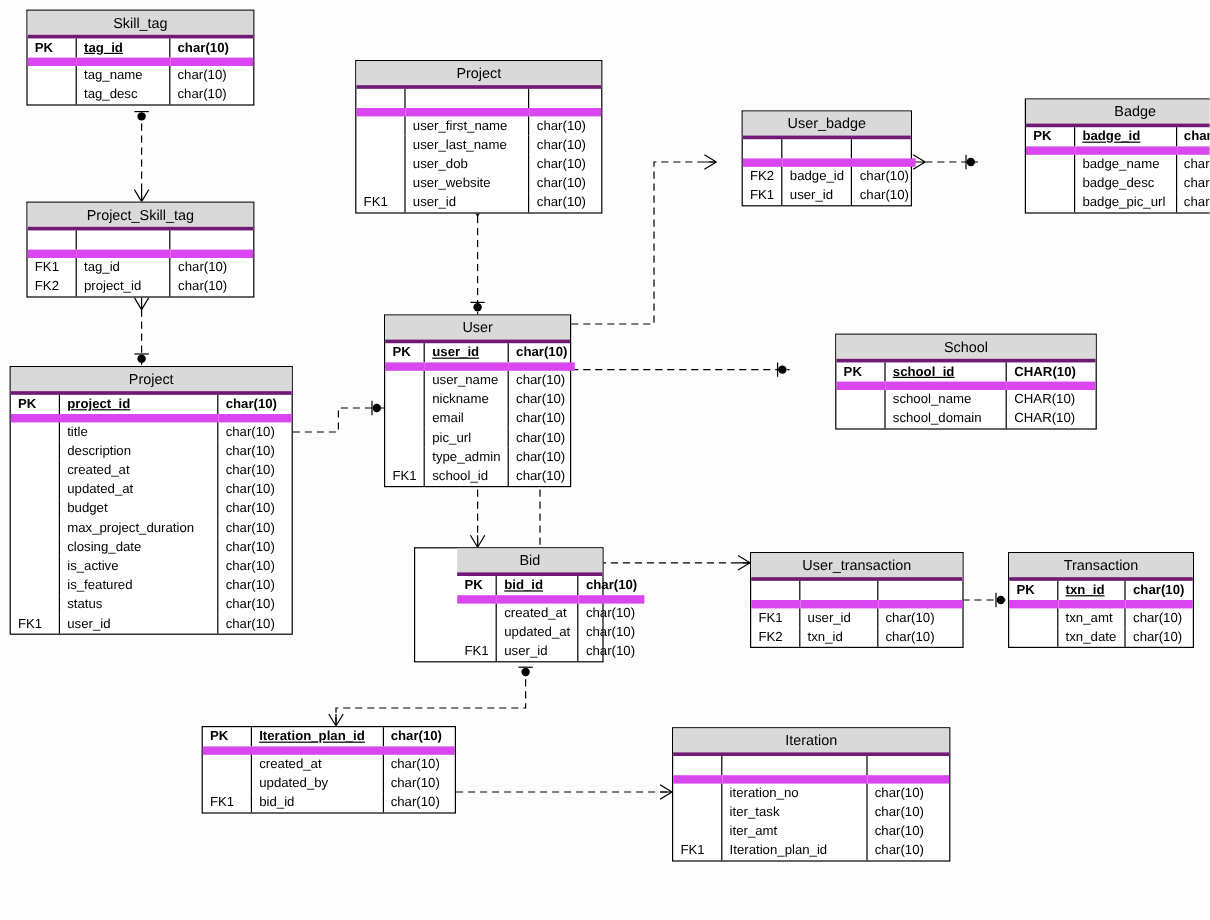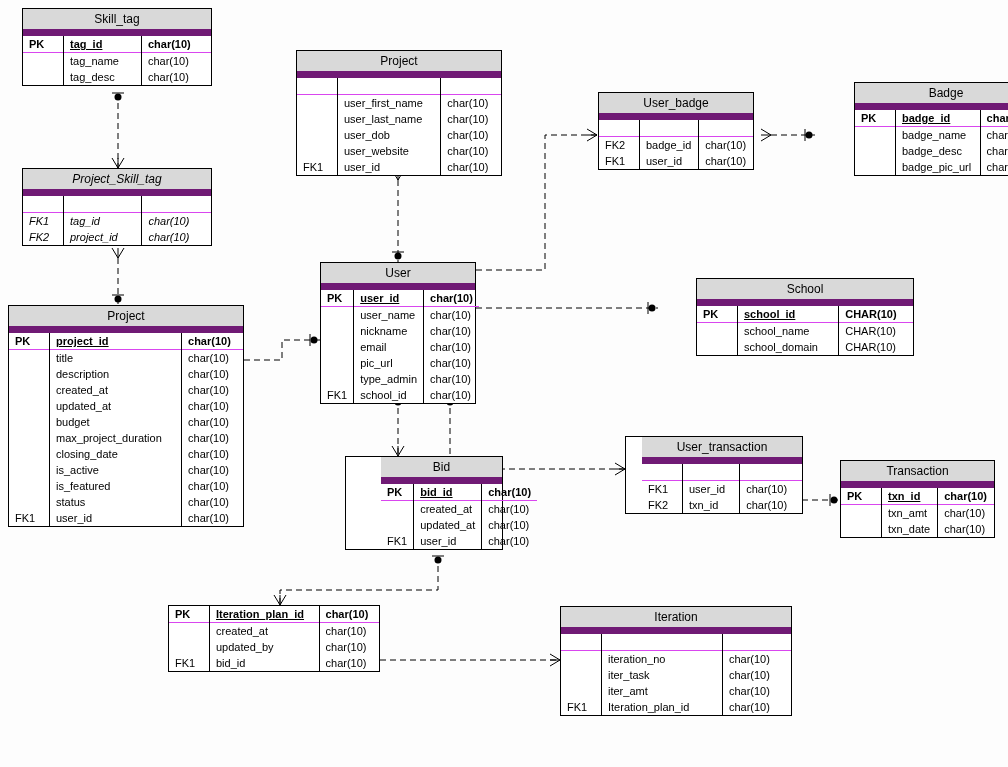--- a/index.html
+++ b/index.html
@@ -13,39 +13,39 @@
     overflow: hidden;
   }
   .entity {
     position: absolute;
     border: 1px solid #000;
     background: #fff;
     box-sizing: border-box;
   }
   .entity .title {
     background: #d9d9d9;
-    border-bottom: 7px solid #701a75;
+    border-bottom: 3px solid #701a75;
     text-align: center;
     padding: 3px 0;
     font-size: 12px;
   }
   .entity table {
     border-collapse: collapse;
     width: 100%;
     font-size: 11px;
   }
   .entity td {
     padding: 1px 6px;
     vertical-align: top;
     line-height: 14px;
   }
   .entity .key-col { width: 28px; }
   .entity .type-col { text-align: left; }
   .entity .pk-underline { text-decoration: underline; }
-  .entity .row-sep td { border-top: 1px solid #d946ef; }
+  .entity .row-sep td { border-top: 7px solid #d946ef; }
   .entity .col-border { border-left: 1px solid #000; }
   svg { position: absolute; left:0; top:0; pointer-events: none; }
   svg line, svg path { stroke: #000; stroke-width: 1; fill: none; }
 </style>
 </head>
 <body>
 
 <svg width="1008" height="767">
   <defs>
 
@@ -102,21 +102,21 @@
         </tr>
     <tr>
           <td></td>
           <td class="col-border">tag_desc</td>
           <td class="col-border">char(10)</td>
         </tr>
   </tbody>
     </table>
 </div>
 
-<div class="entity" style="left:22px; top:168px; width:190px;font-style:italic;">
+<div class="entity" style="left:22px; top:168px; width:190px;">
   <div class="title">Project_Skill_tag</div>
   <table>
     <tbody>
         <tr>
           <td class="key-col">&nbsp;</td>
           <td class="col-border">&nbsp;</td>
           <td class="col-border">&nbsp;</td>
         </tr>
     <tr class="row-sep">
           <td>FK1</td>
@@ -274,21 +274,21 @@
         </tr>
     <tr>
           <td>FK1</td>
           <td class="col-border">school_id</td>
           <td class="col-border">char(10)</td>
         </tr>
   </tbody>
     </table>
 </div>
 
-<div class="entity" style="left:598px; top:92px; width:156px;">
+<div class="entity" style="left:618px; top:92px; width:142px;">
   <div class="title">User_badge</div>
   <table>
     <tbody>
         <tr>
           <td class="key-col">&nbsp;</td>
           <td class="col-border">&nbsp;</td>
           <td class="col-border">&nbsp;</td>
         </tr>
     <tr class="row-sep">
           <td>FK2</td>
@@ -376,21 +376,21 @@
         </tr>
     <tr>
           <td>FK1</td>
           <td class="col-border">user_id</td>
           <td class="col-border">char(10)</td>
         </tr>
   </tbody>
     </table>
 </div>
 
-<div class="entity" style="left:625px; top:436px; width:178px;padding-left:16px;">
+<div class="entity" style="left:625px; top:460px; width:178px;">
   <div class="title">User_transaction</div>
   <table>
     <tbody>
         <tr>
           <td class="key-col">&nbsp;</td>
           <td class="col-border">&nbsp;</td>
           <td class="col-border">&nbsp;</td>
         </tr>
     <tr class="row-sep">
           <td>FK1</td>

